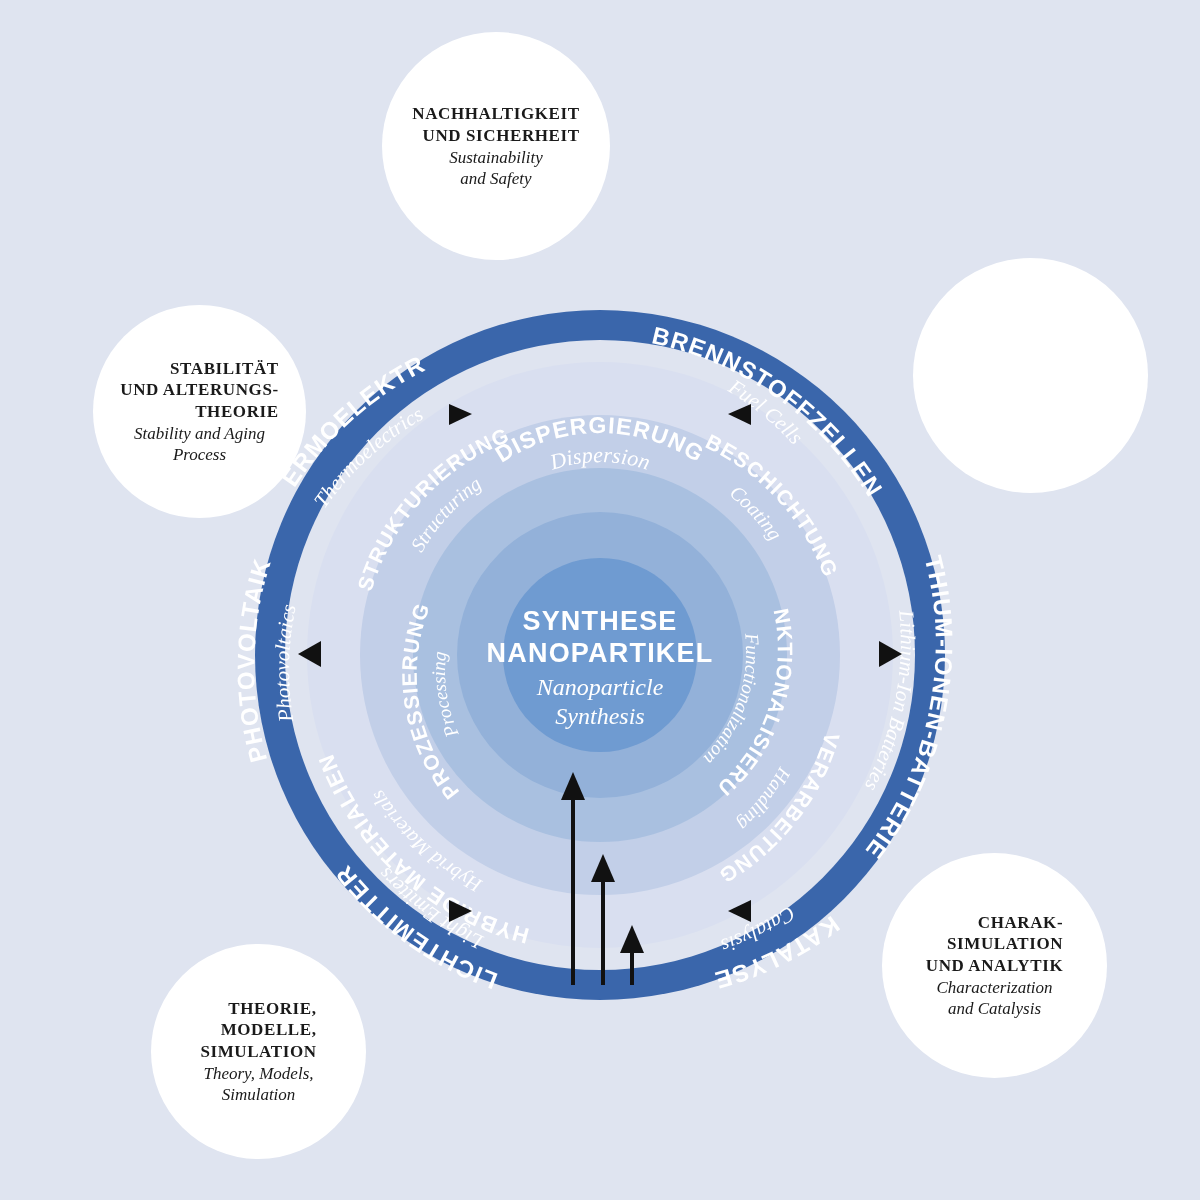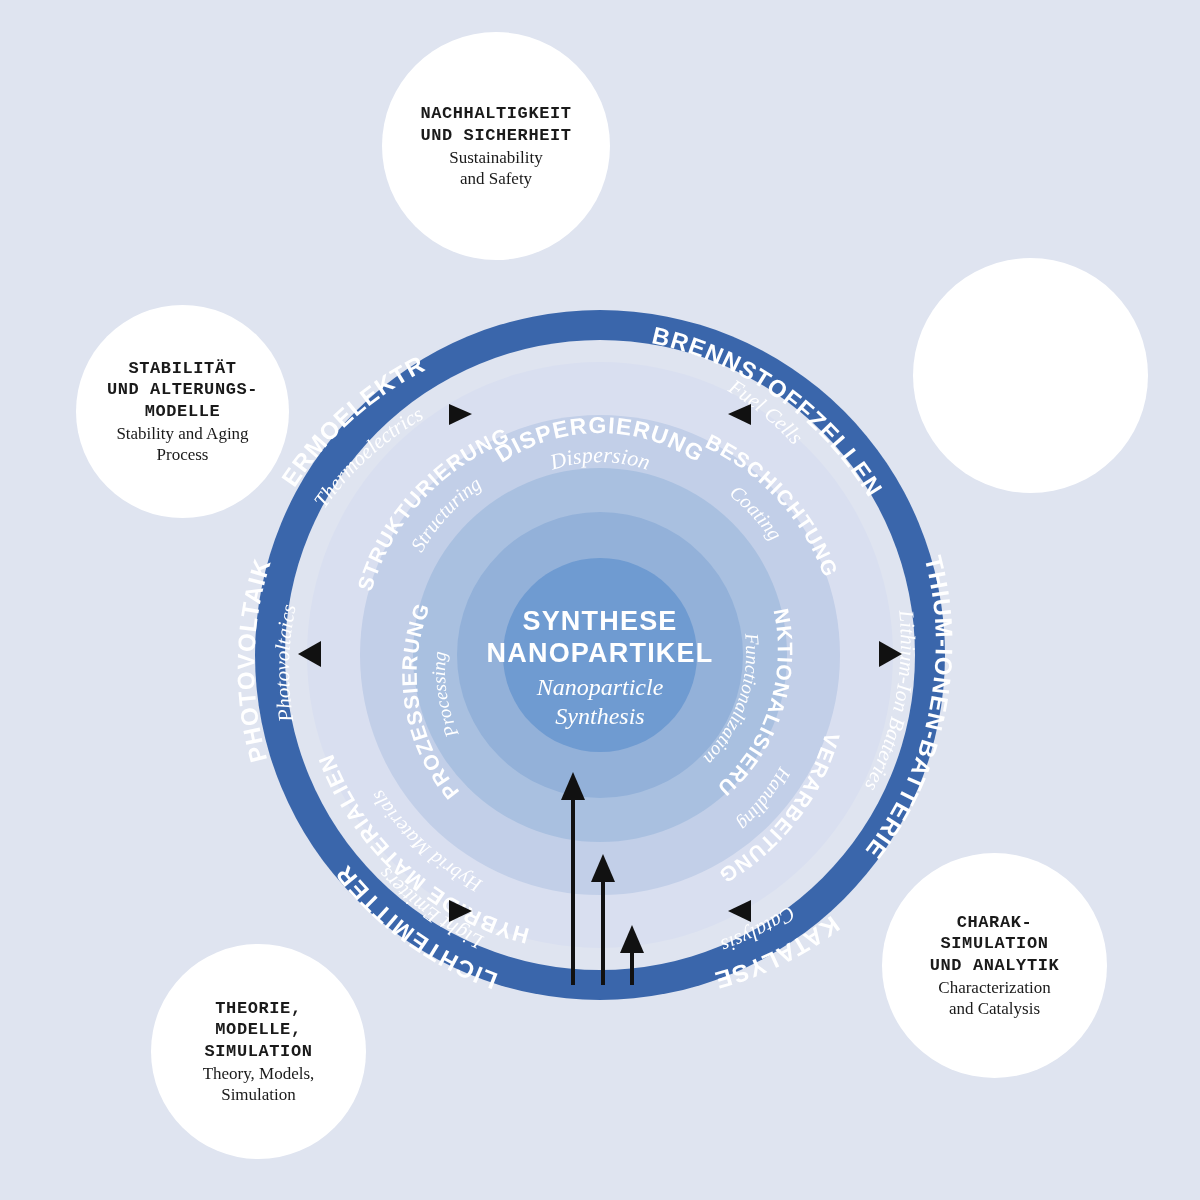--- a/index.html
+++ b/index.html
@@ -8,30 +8,31 @@
     background:#dfe4f0;
     font-family:"Liberation Sans", sans-serif;
     overflow:hidden;
     position:relative;
   }
   #stage{position:absolute;left:0;top:0;width:1200px;height:1200px;}
   svg{display:block;}
   .bold-de{font-family:"Liberation Sans", sans-serif;font-weight:bold;letter-spacing:1.2px;}
   .ital-en{font-family:"Liberation Serif", serif;font-style:italic;}
   .satellite-title{
-    font-family:Liberation Mono, monospace;
+    font-family:Liberation Serif, serif;
     font-weight:bold;
     font-size:17px;
     letter-spacing:0.6px;
     color:#1a1a1a;
     line-height:1.28;
-    text-align:center;
+    text-align:right;
   }
   .satellite-sub{
     font-family:"Liberation Serif", serif;
+    font-style:italic;
     font-size:17px;
     color:#1a1a1a;
     line-height:1.25;
     text-align:center;
   }
   .satellite{
     position:absolute;
     border-radius:50%;
     background:#ffffff;
     display:flex;
@@ -245,25 +246,25 @@
     </div>
     <div class="satellite-sub">
       <div>Sustainability</div>
       <div>and Safety</div>
     </div>
   </div>
 
   <div class="satellite" style="left:913px;top:258px;width:235px;height:235px;">
   </div>
 
-  <div class="satellite" style="left:76px;top:305px;width:213px;height:213px;">
+  <div class="satellite" style="left:93px;top:305px;width:213px;height:213px;">
     <div class="satellite-title">
       <div>STABILITÄT</div>
       <div>UND ALTERUNGS-</div>
-      <div>MODELLE</div>
+      <div>THEORIE</div>
     </div>
     <div class="satellite-sub">
       <div>Stability and Aging</div>
       <div>Process</div>
     </div>
   </div>
 
   <div class="satellite" style="left:882px;top:853px;width:225px;height:225px;">
     <div class="satellite-title">
       <div>CHARAK-</div>

